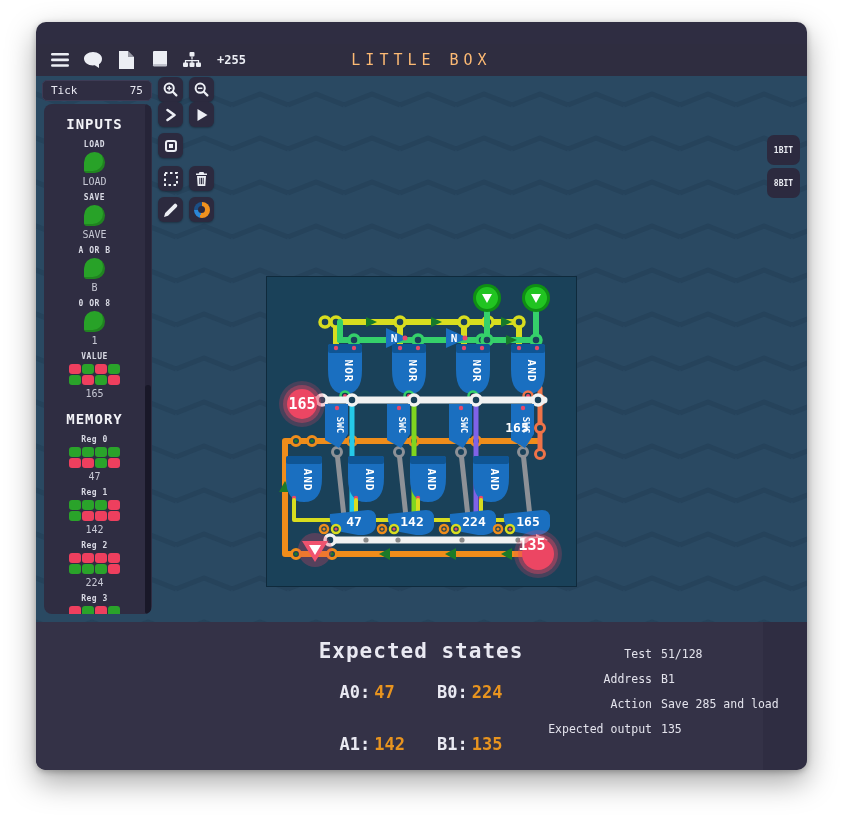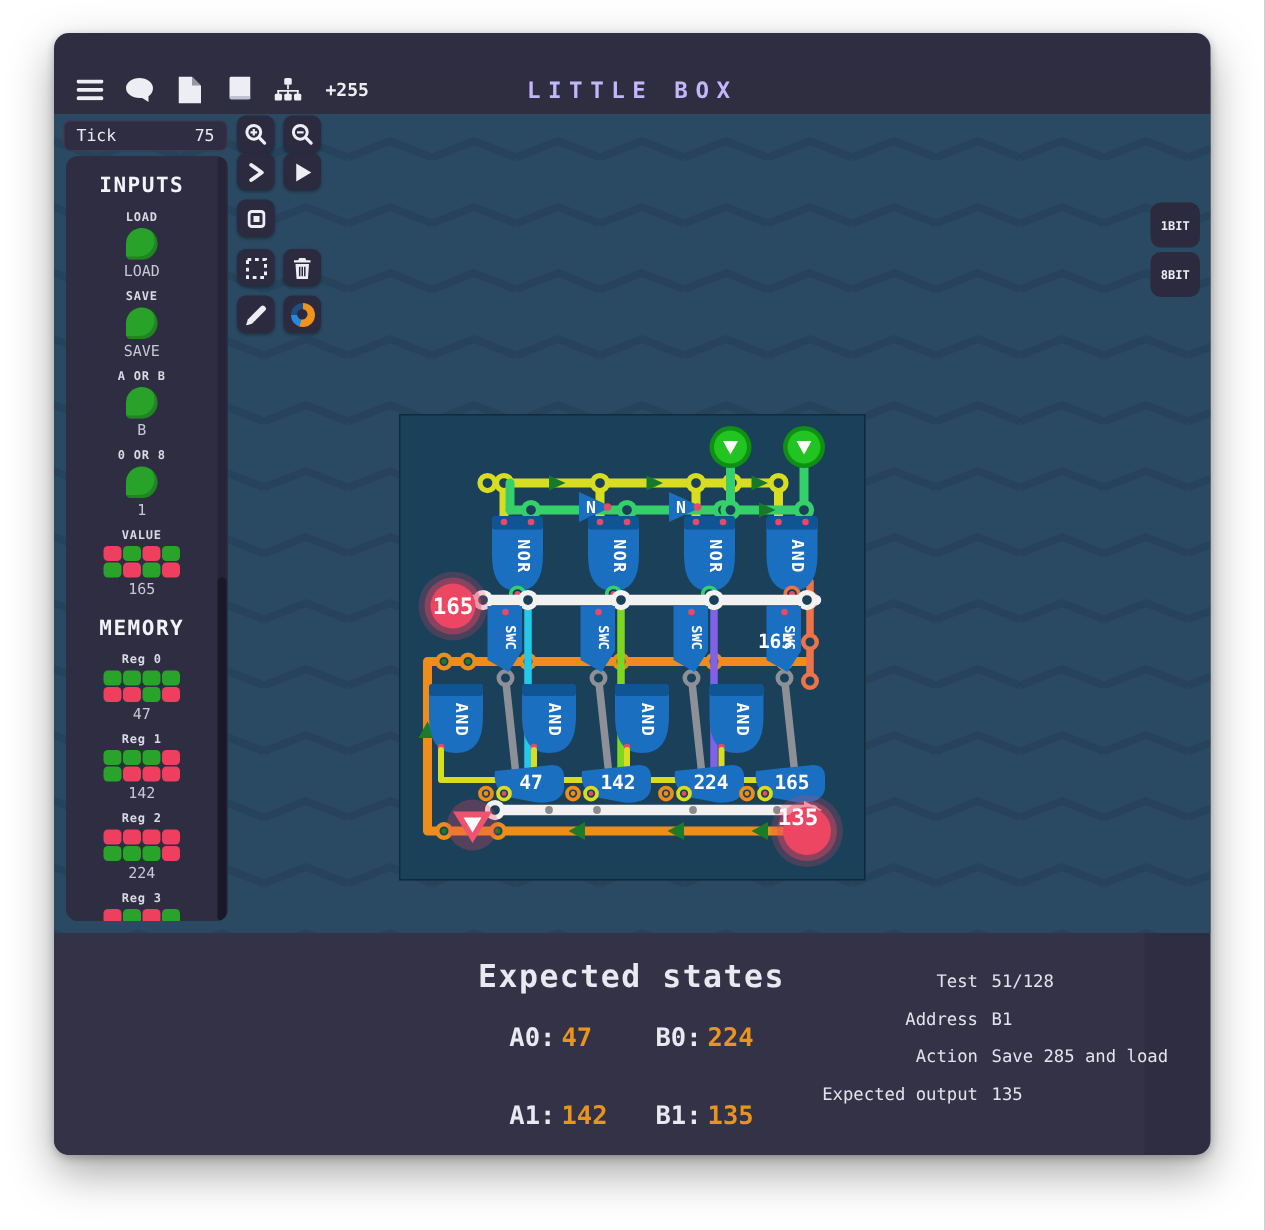--- a/index.html
+++ b/index.html
@@ -15,22 +15,22 @@
   .dot { width:12px; height:12px; border-radius:50%; }
   .dot.r{background:#f4605b;} .dot.y{background:#f7bd45;} .dot.g{background:#3cc84a;}
   .win-title { font-family:"Liberation Sans", sans-serif; font-size:11px; font-weight:bold; color:#3d3d3d; }
 
   
   .toolbar { position:absolute; left:0; top:22px; width:100%; height:32px; background:#2f2d40;
     display:flex; align-items:center; }
   .tb-icons { display:flex; align-items:center; gap:13px; padding-left:14px; }
   .tb-btn { width:20px; height:20px; display:flex; align-items:center; justify-content:center; }
   .plus255 { color:#eceef4; font-size:12px; font-weight:bold; margin-left:2px; }
-  .level-title { position:absolute; left:50%; transform:translateX(-50%); color:#c4b5fd;
-    font-size:15px; font-weight:bold; letter-spacing:5px; }
+  .level-title { position:absolute; left:50%; transform:translateX(-50%); color:#fdba74;
+    font-size:15px; font-weight:normal; letter-spacing:5px; }
 
   
   .canvas { position:absolute; left:0; top:54px; width:771px; height:546px; background:#2a4962; overflow:hidden; }
   #zigzag { position:absolute; left:0; top:0; }
 
   
   .tool-btn { position:absolute; width:25px; height:25px; border-radius:6px; background:#2c2a3f;
     display:flex; align-items:center; justify-content:center; box-shadow:0 1px 2px rgba(0,0,0,.3); }
   .bitbtn { position:absolute; width:33px; height:30px; border-radius:7px; background:#2c2a3f;
     color:#eceef4; font-size:8px; font-weight:bold; display:flex; align-items:center; justify-content:center; }

